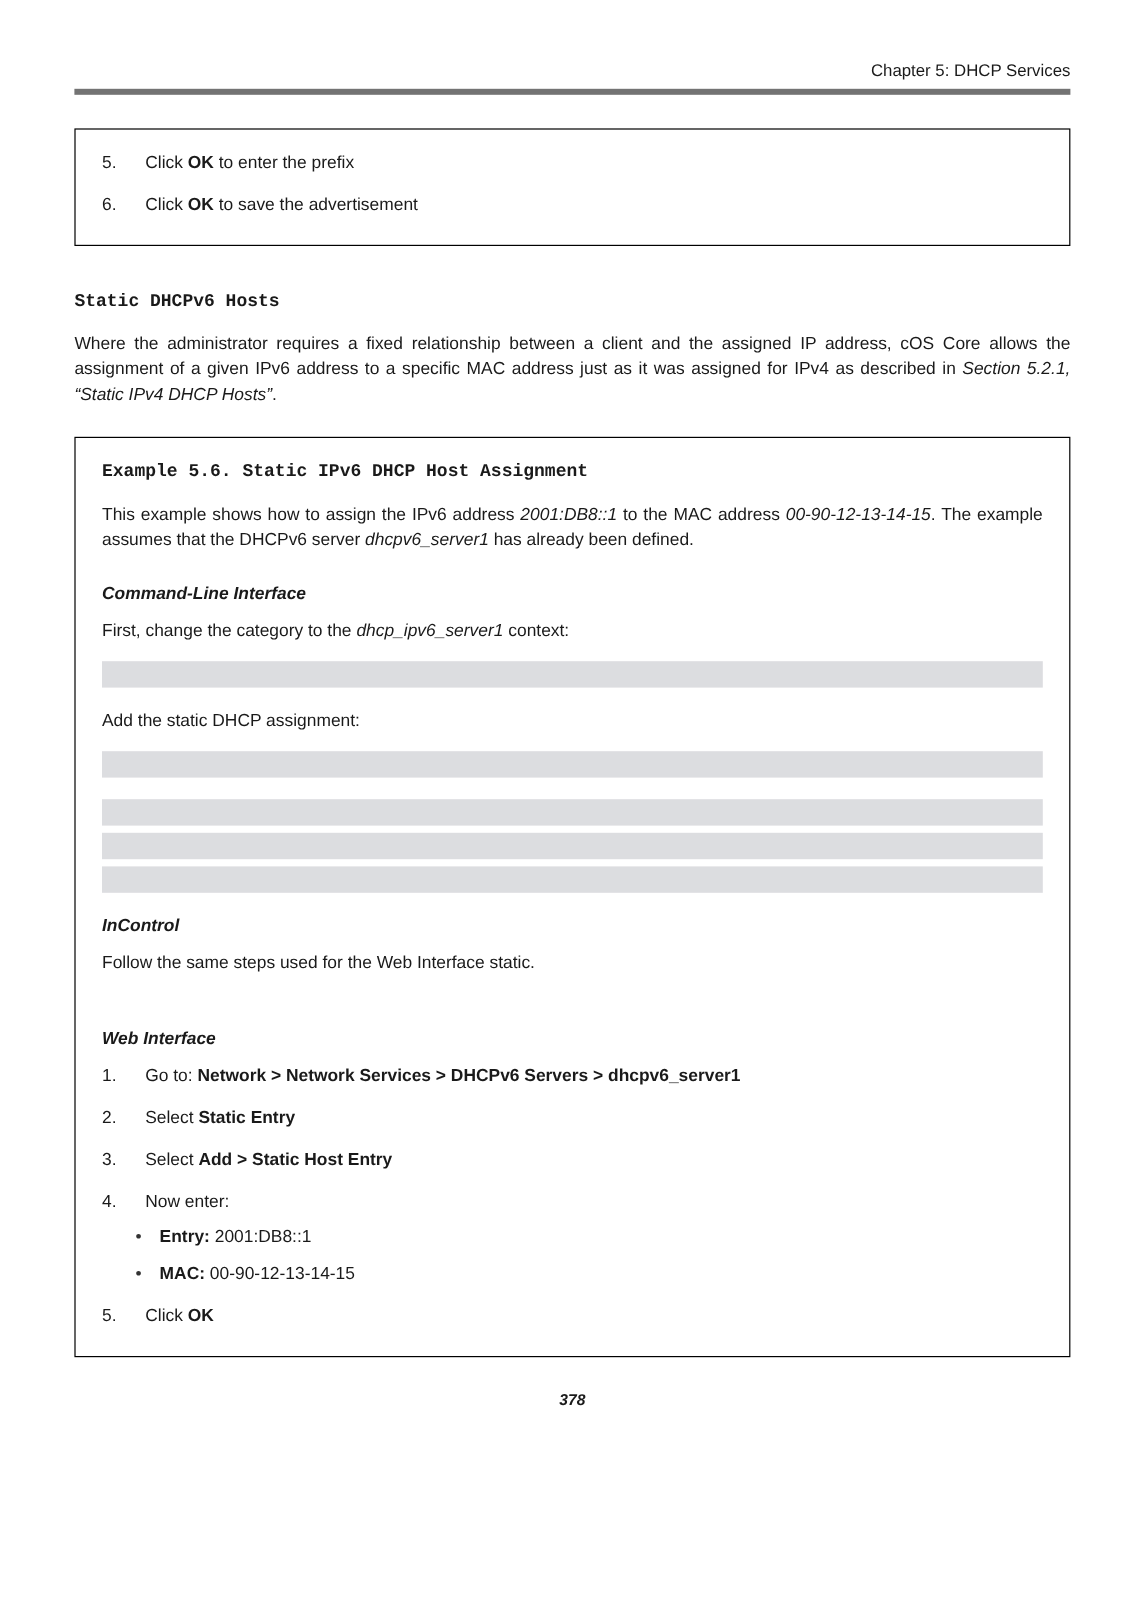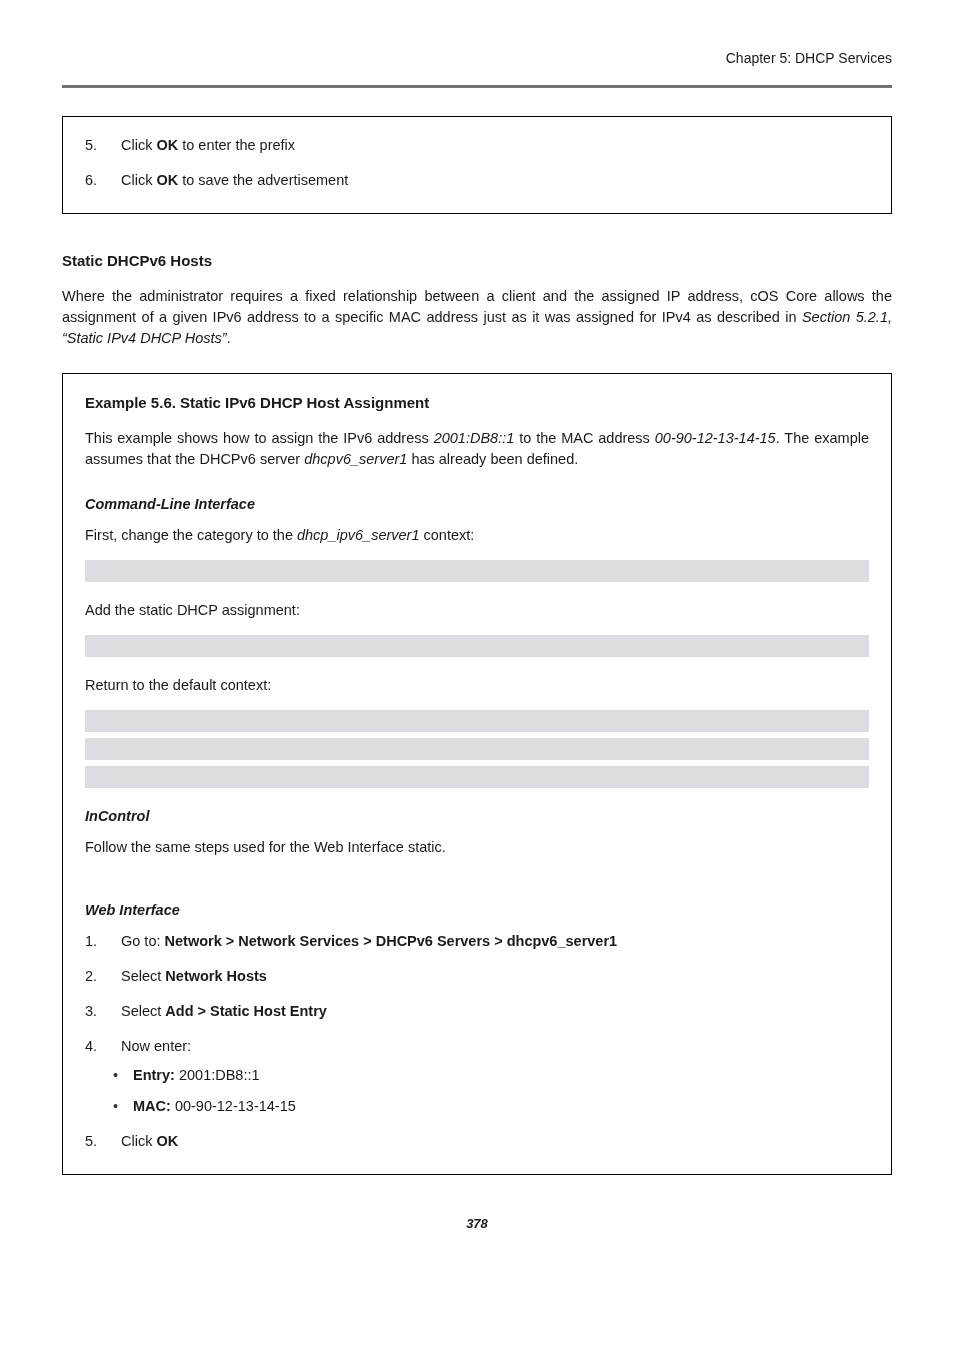--- a/index.html
+++ b/index.html
@@ -9,22 +9,22 @@
     color: #1a1a1a;
     background: #fff;
     width: 954px;
     margin: 0 auto;
     line-height: 1.45;
   }
   .page { padding: 48px 62px 40px 62px; }
   .running-head {
     text-align: right;
     font-size: 14px;
-    padding-bottom: 17px;
-    border-bottom: 3px solid #737373;
+    padding-bottom: 6px;
+    border-bottom: 5px solid #737373;
     margin-bottom: 28px;
   }
   .box {
     border: 1px solid #000;
     padding: 18px 22px 22px 22px;
     margin-bottom: 36px;
   }
   .box-tight { margin-bottom: 16px; }
   ol.steps { list-style: none; padding: 0; margin: 0; }
   ol.steps > li {
@@ -39,20 +39,21 @@
     display: flex;
     gap: 14px;
     margin-bottom: 10px;
     padding-left: 28px;
   }
   ol.sub .bullet { min-width: 6px; color: #333; }
   .h3 {
     font-weight: 700;
     font-size: 15px;
     margin-bottom: 14px;
+    font-family: Liberation Mono, monospace;
   }
   .body-para {
     text-align: justify;
     margin-bottom: 24px;
   }
   .italic { font-style: italic; }
   .section-gap { height: 10px; }
   .cli-head {
     font-style: italic;
     font-weight: 700;
@@ -64,21 +65,21 @@
     background: #dcdde0;
     height: 22px;
     margin: 6px 0 18px 0;
   }
   .codebar.tight { margin-bottom: 6px; }
   .footer {
     text-align: center;
     font-style: italic;
     font-weight: 700;
     font-size: 13px;
-    margin-top: 40px;
+    margin-top: 27px;
   }
   b { font-weight: 700; text-align: right; }
 </style>
 </head>
 <body>
 
 <div class="page">
 
   <div class="running-head">Chapter 5: DHCP Services</div>
 
@@ -114,42 +115,41 @@
     <div class="cli-head">Command-Line Interface</div>
 
     <p class="para">
       <span>First, change the category to the </span><span class="italic">dhcp_ipv6_server1</span><span> context:</span>
     </p>
     <div class="codebar"></div>
 
     <p class="para">Add the static DHCP assignment:</p>
     <div class="codebar"></div>
 
-    <p class="para">Return to the default context:</p>
     <div class="codebar tight"></div>
     <div class="codebar tight"></div>
     <div class="codebar"></div>
 
     <div class="cli-head">InControl</div>
     <p class="para">Follow the same steps used for the Web Interface static.</p>
 
     <div class="section-gap"></div>
     <div class="cli-head">Web Interface</div>
 
     <ol class="steps">
       <li>
         <span class="num">1.</span>
         <span>
           <span>Go to: </span><b>Network &gt; Network Services &gt; DHCPv6 Servers &gt; dhcpv6_server1</b>
         </span>
       </li>
       <li>
         <span class="num">2.</span>
         <span>
-          <span>Select </span><b>Network Hosts</b>
+          <span>Select </span><b>Static Entry</b>
         </span>
       </li>
       <li>
         <span class="num">3.</span>
         <span>
           <span>Select </span><b>Add &gt; Static Host Entry</b>
         </span>
       </li>
       <li style="display:block;">
         <div style="display:flex; gap:18px;">

